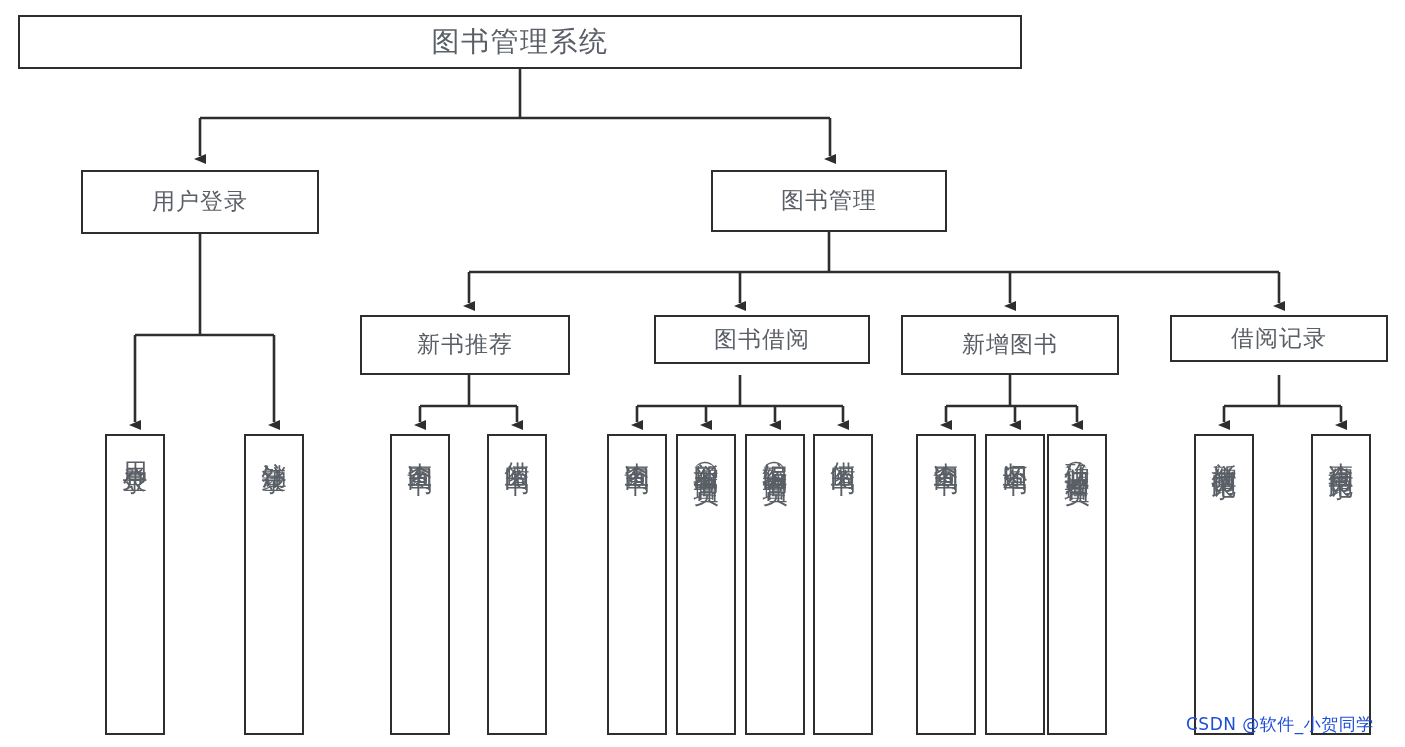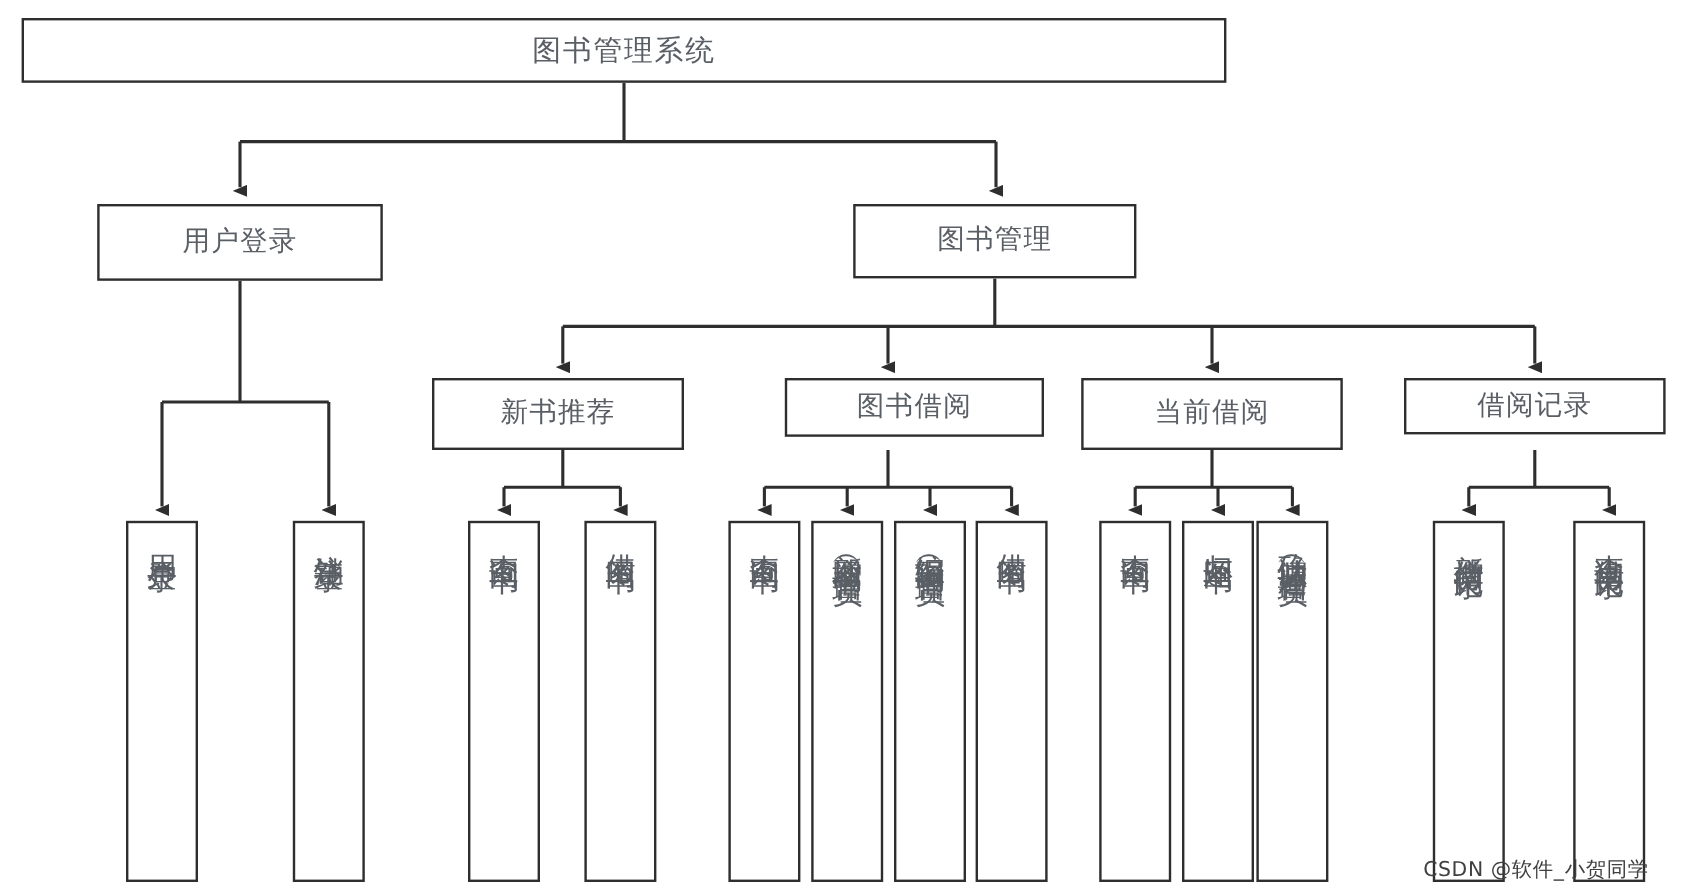--- a/index.html
+++ b/index.html
@@ -40,21 +40,21 @@
     line-height: 1.12;
     text-align: center;
     white-space: pre;
   }
   
   .node.h .label {
     font-size: 23px;
     letter-spacing: 1px;
   }
   .node.root .label {
-    font-size: 24px;
+    font-size: 28px;
     letter-spacing: 1.5px;
   }
   
   .node.v {
     align-items: flex-start;
     justify-content: center;
     padding-top: 6px;
   }
   .node.v .label {
     writing-mode: vertical-rl;
@@ -62,21 +62,21 @@
     font-size: 25px;
     letter-spacing: 3px;
     line-height: 1;
     text-align: start;
   }
   .watermark {
     position: absolute;
     left: 1186px;
     top: 713px;
     font-size: 17px;
-    color: #404040;
+    color: #1d4ed8;
     letter-spacing: 0.5px;
     white-space: nowrap;
     font-family: "DejaVu Sans", "Liberation Sans", sans-serif;
   }
 </style>
 </head>
 <body>
 
 <div id="canvas">
 
@@ -141,21 +141,21 @@
     <span class="label">图书管理</span>
   </div>
 
   <div class="node h" style="left:360px; top:315px; width:210px; height:60px;">
     <span class="label">新书推荐</span>
   </div>
   <div class="node h" style="left:632px; top:315px; width:216px; height:49px;margin-left:22px;">
     <span class="label">图书借阅</span>
   </div>
   <div class="node h" style="left:901px; top:315px; width:218px; height:60px;">
-    <span class="label">当前借阅</span>
+    <span class="label">新增图书</span>
   </div>
   <div class="node h" style="left:1170px; top:315px; width:218px; height:47px;">
     <span class="label">借阅记录</span>
   </div>
 
   <div class="node v" style="left:105px; top:434px; width:60px; height:301px;">
     <span class="label">用户登录</span>
   </div>
   <div class="node v" style="left:244px; top:434px; width:60px; height:301px;">
     <span class="label">注销登录</span>

